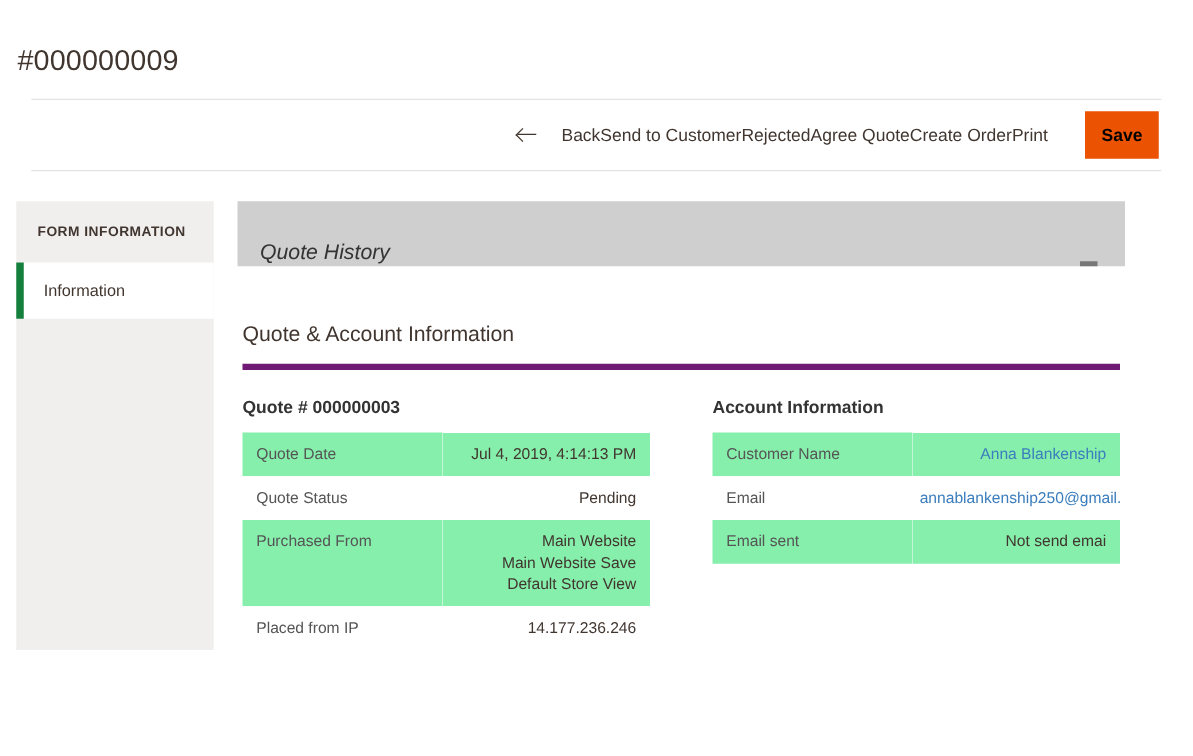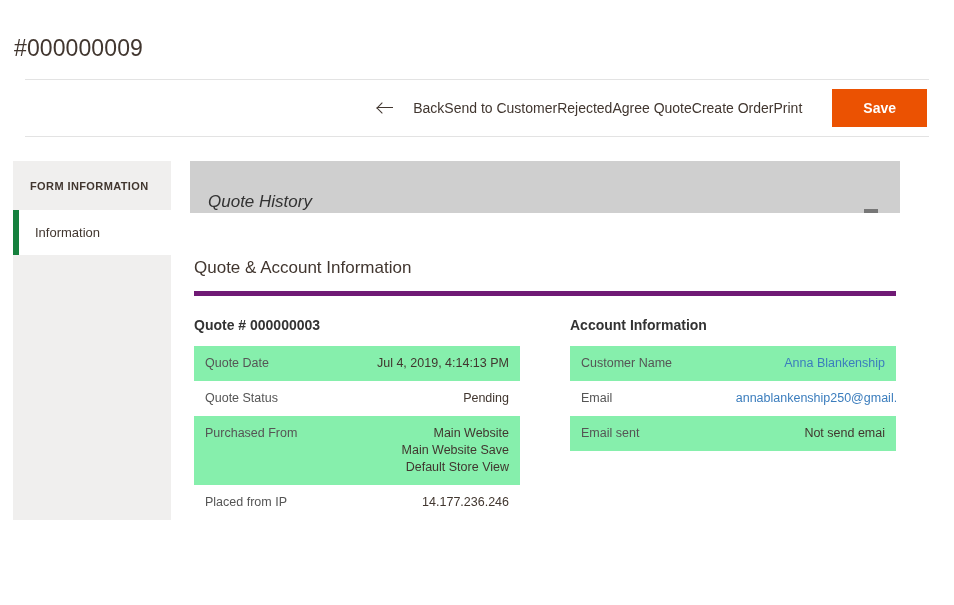--- a/index.html
+++ b/index.html
@@ -79,24 +79,24 @@
     content: "";
     position: absolute;
     left: 0; top: 2px;
     width: 7px; height: 7px;
     border-left: 1.6px solid #41362f;
     border-bottom: 1.6px solid #41362f;
     transform: rotate(45deg);
   }
   .tb-btn.primary {
     background: #eb5202;
-    color: #ffffff;
+    color: #000000;
     font-weight: bold;
     font-size: 14px;
-    padding: 10px 31px;
+    padding: 10px 13px;
     margin-left: 30px;
     border-radius: 0;
   }
 
   
   .body-row {
     display: flex;
     padding: 0;
     margin-top: 0;
   }

